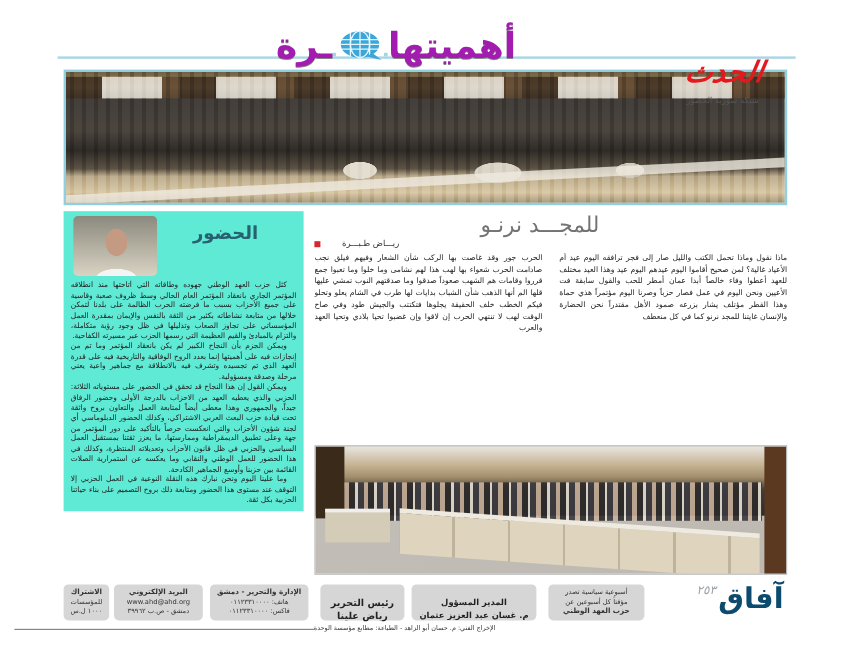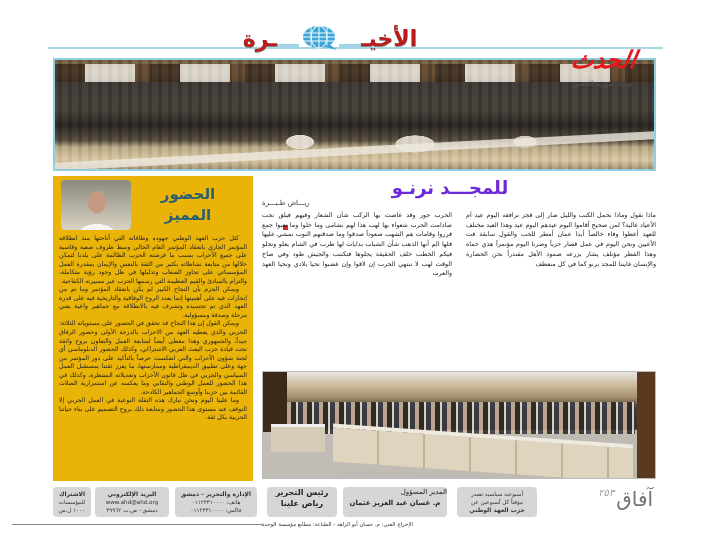--- a/index.html
+++ b/index.html
@@ -1,21 +1,21 @@
 <!DOCTYPE html>
 <html><head>
   <meta charset="utf-8">
   <style>
     * { box-sizing: border-box; margin: 0; padding: 0; }
     html, body { width: 720px; height: 540px; background: #ffffff; overflow: hidden; }
     body { font-family: "DejaVu Sans", sans-serif; position: relative; }
 
     .header-rule { position: absolute; left: 48px; top: 47px; width: 615px; height: 2px; background: #a9d6e3; }
     .masthead { position: absolute; left: 230px; top: 24px; width: 200px; height: 28px; display: flex; align-items: flex-end; justify-content: center; direction: rtl; gap: 0; }
-    .masthead-part { font-family: "DejaVu Sans", sans-serif; font-weight: bold; font-size: 22px; color: #b91c1c; line-height: 26px; text-shadow: 0 1px 0 #888; }
+    .masthead-part { font-family: "DejaVu Sans", sans-serif; font-weight: bold; font-size: 30px; color: #a21caf; line-height: 26px; text-shadow: 0 1px 0 #888; }
     .masthead-dash { width: 22px; height: 3px; background: #9fd6ea; margin-bottom: 5px; }
     .globe { width: 40px; height: 26px; position: relative; margin: 0 0 1px 0; }
     .globe svg { width: 40px; height: 26px; display: block; }
 
     .brand { position: absolute; left: 566px; top: 48px; width: 70px; height: 30px; }
     .brand-logo { font-family: "DejaVu Serif", serif; font-weight: bold; font-style: italic; font-size: 24px; color: #e4191e; line-height: 24px; transform: skewX(-10deg); text-align: right; }
     .brand-sub { position: absolute; left: 72px; top: 78px; font-size: 7px; color: #555; white-space: nowrap; direction: rtl; }
 
     .top-photo { position: absolute; left: 53px; top: 58px; width: 603px; height: 113px; border: 2px solid #8fcfe0;
       background:
@@ -24,33 +24,33 @@
         radial-gradient(ellipse 30px 16px at 470px 82px, #cdc5b7 0 38%, transparent 40%),
         linear-gradient(180deg, #6a5a3e 0%, #8f7c58 12%, #3e3a36 20%, #46403a 45%, #2b2824 60%, #564d40 74%, #b9a98a 80%, #d7c6a3 92%, #a49477 100%);
       overflow: hidden; }
     .top-photo .rows { position: absolute; inset: 0;
       background: repeating-linear-gradient(90deg, rgba(255,255,255,.08) 0 3px, rgba(0,0,0,.12) 3px 7px, rgba(230,220,200,.1) 7px 10px);
       mix-blend-mode: overlay; }
     .top-photo .windows { position: absolute; left: 0; right: 0; top: 4px; height: 18px;
       background: repeating-linear-gradient(90deg, #3a2b1e 0 30px, #e8e4dc 30px 80px, #5a432d 80px 95px); opacity: .85; }
     .top-photo .desk { position: absolute; left: 0; right: 0; bottom: 14px; height: 8px; background: #efeae0; transform: skewY(-3deg); opacity: .8; }
 
-    .sidebar { position: absolute; left: 53px; top: 176px; width: 200px; height: 305px; background: #eab308; }
+    .sidebar { position: absolute; left: 53px; top: 176px; width: 200px; height: 250px; background: #5eead4; }
     .sidebar-head { position: absolute; left: 0; top: 0; width: 200px; height: 56px; }
     .portrait { position: absolute; left: 8px; top: 4px; width: 70px; height: 50px; border-radius: 4px; overflow: hidden;
       background:
         radial-gradient(ellipse 16px 20px at 36px 22px, #c59a83 0 55%, transparent 58%),
         radial-gradient(ellipse 30px 14px at 36px 52px, #f4f4f4 0 55%, transparent 58%),
         linear-gradient(180deg, #8b8a7e 0%, #d9d3c3 100%); }
     .sidebar-title { position: absolute; right: 10px; top: 8px; width: 110px; text-align: center; direction: rtl; font-size: 15px; color: #27606f; line-height: 21px; font-weight: bold; }
     .sidebar-body { position: absolute; left: 6px; top: 58px; width: 188px; height: 244px; direction: rtl; text-align: justify; font-size: 6.2px; line-height: 8.55px; color: #222; overflow: hidden; }
     .sidebar-body p { text-indent: 8px; }
 
-    .headline { position: absolute; left: 375px; top: 178px; width: 150px; text-align: center; direction: rtl; font-size: 18px; font-weight: bold; color: #6d28d9; line-height: 20px; }
-    .byline { position: absolute; left: 262px; top: 199px; direction: rtl; font-size: 7px; color: #333; display: flex; align-items: center; gap: 18px; flex-direction: column; }
+    .headline { position: absolute; left: 375px; top: 178px; width: 150px; text-align: center; direction: rtl; font-size: 18px; font-weight: normal; color: #737373; line-height: 20px; }
+    .byline { position: absolute; left: 262px; top: 199px; direction: rtl; font-size: 7px; color: #333; display: flex; align-items: center; gap: 18px; }
     .byline-dot { width: 5px; height: 5px; background: #d9262a; display: inline-block; }
 
     .col { position: absolute; top: 211px; direction: rtl; text-align: justify; font-size: 6.4px; line-height: 9.7px; color: #222; overflow: hidden; }
     .col-right { left: 466px; width: 190px; height: 148px; }
     .col-left { left: 262px; width: 190px; height: 148px; }
 
     .bottom-photo { position: absolute; left: 262px; top: 371px; width: 394px; height: 108px; border: 1px solid #bbb;
       background:
         linear-gradient(180deg, #e9e6e0 0%, #c7b596 14%, #a48f6c 24%, #433d37 34%, #2f2c2a 54%, transparent 55%),
         linear-gradient(160deg, #c4c0ba 0%, #bdb8b0 100%);
@@ -58,41 +58,41 @@
     .bottom-photo .panel-a { position: absolute; left: 0; top: 0; width: 24px; height: 60px; background: #3a2a1a; }
     .bottom-photo .panel-b { position: absolute; right: 0; top: 0; width: 18px; height: 108px; background: #5b3920; }
     .bottom-photo .desks { position: absolute; left: 70px; right: 22px; top: 62px; height: 38px;
       background: repeating-linear-gradient(90deg, #dfd4bd 0 44px, #bfb39c 44px 46px); border-top: 4px solid #efeae0; transform: skewY(4deg); }
     .bottom-photo .desks-left { position: absolute; left: 8px; width: 54px; top: 52px; height: 28px; background: #d5ccb8; border-top: 3px solid #eee; }
     .bottom-photo .crowd { position: absolute; left: 24px; right: 20px; top: 30px; height: 32px;
       background: repeating-linear-gradient(90deg, #c8b09a 0 4px, #2c2a2a 4px 9px, #e6e0d4 9px 11px, #3b3a40 11px 16px); opacity: .9; }
 
     .footer { position: absolute; left: 53px; top: 486px; width: 610px; height: 34px; direction: rtl; }
     .footer-logo { position: absolute; right: 10px; top: 0; display: flex; align-items: flex-end; direction: rtl; }
-    .footer-logo-text { font-size: 20px; font-weight: normal; color: #737373; line-height: 26px; }
+    .footer-logo-text { font-size: 24px; font-weight: bold; color: #0c4a6e; line-height: 26px; }
     .footer-issue { font-size: 10px; color: #9aa4a8; margin-right: 2px; margin-bottom: 14px; font-style: italic; }
     .footer-box { position: absolute; top: 1px; height: 30px; background: #d6d6d6; border-radius: 4px; text-align: center; font-size: 5.6px; line-height: 8px; color: #333; padding-top: 3px; direction: rtl; }
     .footer-box .strong { font-weight: bold; font-size: 6px; }
-    .footer-box.big { font-size: 8px; line-height: 11px; padding-top: 0; font-weight: bold; color: #222; }
+    .footer-box.big { font-size: 8px; line-height: 11px; padding-top: 10px; font-weight: bold; color: #222; }
     .fb-desc { left: 404px; width: 80px; }
     .fb-manager { left: 290px; width: 104px; }
     .fb-editor { left: 214px; width: 70px; }
     .fb-address { left: 122px; width: 82px; }
     .fb-email { left: 42px; width: 74px; }
     .fb-subs { left: 0; width: 38px; }
     .footer-line { position: absolute; left: 0; top: 35px; width: 610px; display: flex; align-items: center; direction: rtl; }
     .footer-line-rule { flex: 0 0 250px; height: 1px; background: #888; margin-left: 4px; }
     .footer-line-text { font-size: 5.4px; color: #333; white-space: nowrap; }
   </style>
 </head>
 <body>
 
 <div class="header-rule"></div>
 <div class="masthead">
-  <span class="masthead-part">الأخيـ</span>
+  <span class="masthead-part">أهميتها</span>
   <span class="masthead-dash"></span>
   <span class="globe">
     <svg viewBox="0 0 40 26">
       <ellipse cx="20" cy="12" rx="16" ry="11" fill="#3da6d8"></ellipse>
       <g stroke="#e6f5fb" stroke-width="1.1" fill="none">
         <ellipse cx="20" cy="12" rx="8" ry="11"></ellipse>
         <line x1="20" y1="1" x2="20" y2="23"></line>
         <line x1="4" y1="8" x2="36" y2="8"></line>
         <line x1="4" y1="12" x2="36" y2="12"></line>
         <line x1="5" y1="16" x2="35" y2="16"></line>
@@ -115,21 +115,20 @@
 <div class="brand">
   <div class="brand-logo">الحدث</div>
 </div>
 <div class="brand-sub" style="left:572px;top:80px;">شبكة سورية الحضور</div>
 
 <aside class="sidebar">
   <div class="sidebar-head">
     <div class="portrait"></div>
     <div class="sidebar-title">
       <div>الحضور</div>
-      <div>المميز</div>
     </div>
   </div>
   <div class="sidebar-body">
     <p>كثل حزب العهد الوطني جهوده وطاقاته التي أتاحتها منذ انطلاقه المؤتمر الجاري بانعقاد المؤتمر العام الحالي وسط ظروف صعبة وقاسية على جميع الأحزاب بسبب ما فرضته الحرب الظالمة على بلدنا لتمكن خلالها من متابعة نشاطاته بكثير من الثقة بالنفس والإيمان بمقدرة العمل المؤسساتي على تجاوز الصعاب وتذليلها في ظل وجود رؤية متكاملة، والتزام بالمبادئ والقيم العظيمة التي رسمها الحزب عبر مسيرته الكفاحية.</p>
     <p>ويمكن الجزم بأن النجاح الكبير لم يكن بانعقاد المؤتمر وما تم من إنجازات فيه على أهميتها إنما بعدد الروح الوفاقية والتاريخية فيه على قدرة العهد الذي تم تجسيده وتشرف فيه بالانطلاقة مع جماهير واعية يعني مرحلة وصدقة ومسؤولية.</p>
     <p>ويمكن القول إن هذا النجاح قد تحقق في الحضور على مستوياته الثلاثة: الحزبي والذي يعطيه العهد من الاحزاب بالدرجة الأولى وحضور الرفاق جيداً، والجمهوري وهذا معطى أيضاً لمتابعة العمل والتعاون بروح واثقة تحت قيادة حزب البعث العربي الاشتراكي، وكذلك الحضور الدبلوماسي أي لجنة شؤون الأحزاب والتي انعكست حرصاً بالتأكيد على دور المؤتمر من جهة وعلى تطبيق الديمقراطية وممارستها، ما يعزز ثقتنا بمستقبل العمل السياسي والحزبي في ظل قانون الأحزاب وتعديلاته المنتظرة، وكذلك في هذا الحضور للعمل الوطني والنقابي وما يعكسه عن استمرارية الصلات القائمة بين حزبنا وأوسع الجماهير الكادحة.</p>
     <p>وما علينا اليوم ونحن نبارك هذه النقلة النوعية في العمل الحزبي إلا التوقف عند مستوى هذا الحضور ومتابعة ذلك بروح التصميم على بناء حياتنا الحزبية بكل ثقة.</p>
   </div>
 </aside>
 
@@ -156,21 +155,21 @@
     <span class="footer-issue">٢٥٣</span>
   </div>
 
   <div class="footer-box fb-desc">
     <div>أسبوعية سياسية تصدر</div>
     <div>مؤقتاً كل أسبوعين عن</div>
     <div class="strong">حزب العهد الوطني</div>
   </div>
 
   <div class="footer-box big fb-manager">
-    <div style="font-weight:normal;font-size:7px;text-align:right;">المدير المسؤول</div>
+    <div style="font-weight:bold;font-size:7px;">المدير المسؤول</div>
     <div style="font-size:7px;">م. غسان عبد العزيز عثمان</div>
   </div>
 
   <div class="footer-box big fb-editor">
     <div>رئيس التحرير</div>
     <div>رياض علينا</div>
   </div>
 
   <div class="footer-box fb-address">
     <div class="strong">الإدارة والتحرير - دمشق</div>

